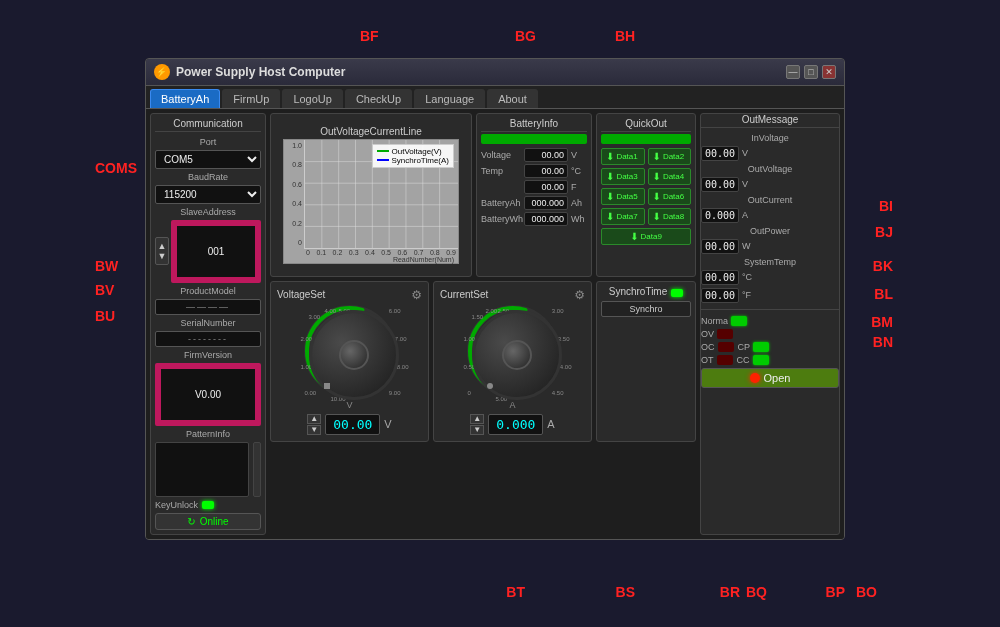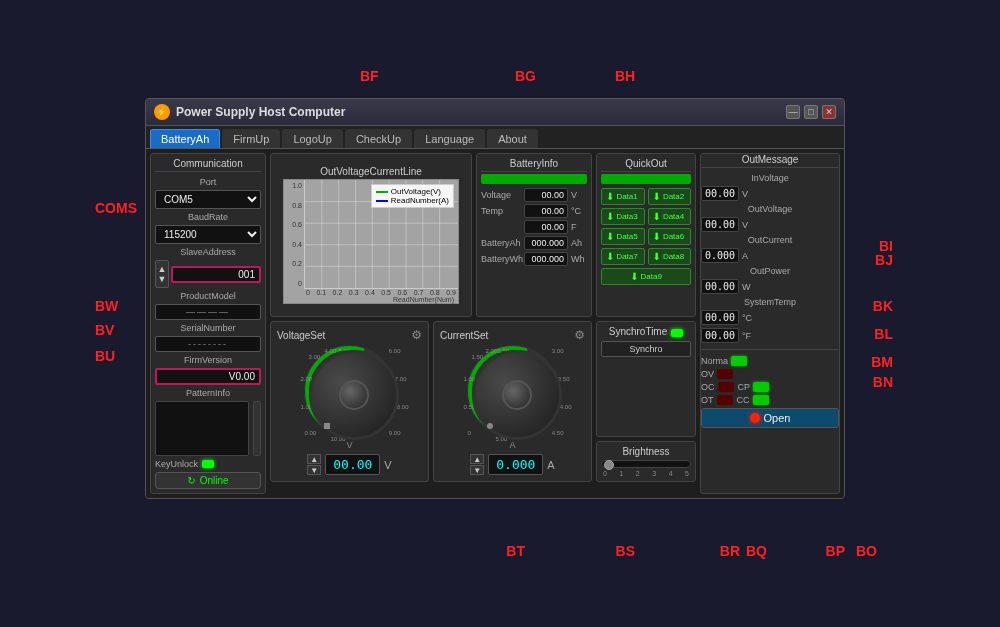--- a/index.html
+++ b/index.html
@@ -114,25 +114,25 @@
       padding-bottom: 2px;
       margin-bottom: 2px;
     }
     .field-label {
       color: #aaa;
       font-size: 9px;
       text-align: center;
     }
     .field-value {
       background: #111;
-      border: 2px solid #be185d;
+      border: 6px solid #be185d;
       color: #eee;
       font-size: 10px;
-      text-align: right;
-      padding: 1px 4px;
+      text-align: center;
+      padding: 20px 4px;
       border-radius: 2px;
       width: 100%;
     }
     .select-field {
       background: #111;
       border: 1px solid #555;
       color: #eee;
       font-size: 10px;
       padding: 2px 4px;
       border-radius: 2px;
@@ -559,21 +559,21 @@
       border-radius: 2px;
       box-shadow: 0 0 3px #00cc00;
     }
     .status-led-dark-red {
       width: 16px;
       height: 10px;
       background: #550000;
       border-radius: 2px;
     }
     .open-btn {
-      background: #0c4a6e;
+      background: #4d7c0f;
       border: 1px solid #555;
       color: #eee;
       font-size: 11px;
       padding: 3px;
       border-radius: 3px;
       cursor: pointer;
       display: flex;
       align-items: center;
       justify-content: center;
       gap: 4px;
@@ -688,21 +688,21 @@
   </style>
 </head>
 <body>
 
 <div class="outer-wrapper">
 
   <div class="annotation" style="top:10px; left:265px;">BF</div>
   <div class="annotation" style="top:10px; left:420px;">BG</div>
   <div class="annotation" style="top:10px; left:520px;">BH</div>
   <div class="annotation" style="top:180px; right:12px;">BI</div>
-  <div class="annotation" style="top:194px; right:12px;">BJ</div>
+  <div class="annotation" style="top:206px; right:12px;">BJ</div>
   <div class="annotation" style="top:240px; right:12px;">BK</div>
   <div class="annotation" style="top:268px; right:12px;">BL</div>
   <div class="annotation" style="top:296px; right:12px;">BM</div>
   <div class="annotation" style="top:316px; right:12px;">BN</div>
   <div class="annotation" style="bottom:10px; right:28px;">BO</div>
   <div class="annotation" style="bottom:10px; right:60px;">BP</div>
   <div class="annotation" style="bottom:10px; right:138px;">BQ</div>
   <div class="annotation" style="bottom:10px; right:165px;">BR</div>
   <div class="annotation" style="bottom:10px; right:270px;">BS</div>
   <div class="annotation" style="bottom:10px; right:380px;">BT</div>
@@ -828,21 +828,21 @@
                 <span class="chart-x-label">0.9</span>
               </div>
               <div class="x-axis-label">ReadNumber(Num)</div>
               <div class="chart-legend">
                 <div class="legend-item">
                   <div class="legend-color" style="background:#00aa00;"></div>
                   <span>OutVoltage(V)</span>
                 </div>
                 <div class="legend-item">
                   <div class="legend-color" style="background:#0000ff;"></div>
-                  <span>ReadNumber(A)</span>
+                  <span>SynchroTime(A)</span>
                 </div>
               </div>
             </div>
           </div>
 
           <div class="bq-panel">
             <div class="bi-qo-area">
 
               <div class="battery-info-panel">
                 <div class="section-title">BatteryInfo</div>
@@ -1008,36 +1008,20 @@
           </div>
 
           <div class="sb-panel">
             <div class="synchro-panel">
               <div class="synchro-title">
                 <span>SynchroTime</span>
                 <div class="led-green"></div>
               </div>
               <button class="synchro-btn">Synchro</button>
             </div>
-            <div class="brightness-panel">
-              <div class="brightness-title">Brightness</div>
-              <div class="brightness-slider-area">
-                <div class="brightness-track">
-                  <div class="brightness-thumb"></div>
-                </div>
-                <div class="brightness-labels">
-                  <span class="brightness-label">0</span>
-                  <span class="brightness-label">1</span>
-                  <span class="brightness-label">2</span>
-                  <span class="brightness-label">3</span>
-                  <span class="brightness-label">4</span>
-                  <span class="brightness-label">5</span>
-                </div>
-              </div>
-            </div>
           </div>
         </div>
       </div>
 
       <div class="right-panel">
         <div class="section-title">OutMessage</div>
 
         <div class="field-label">InVoltage</div>
         <div class="out-row">
           <div class="out-value">00.00</div>

